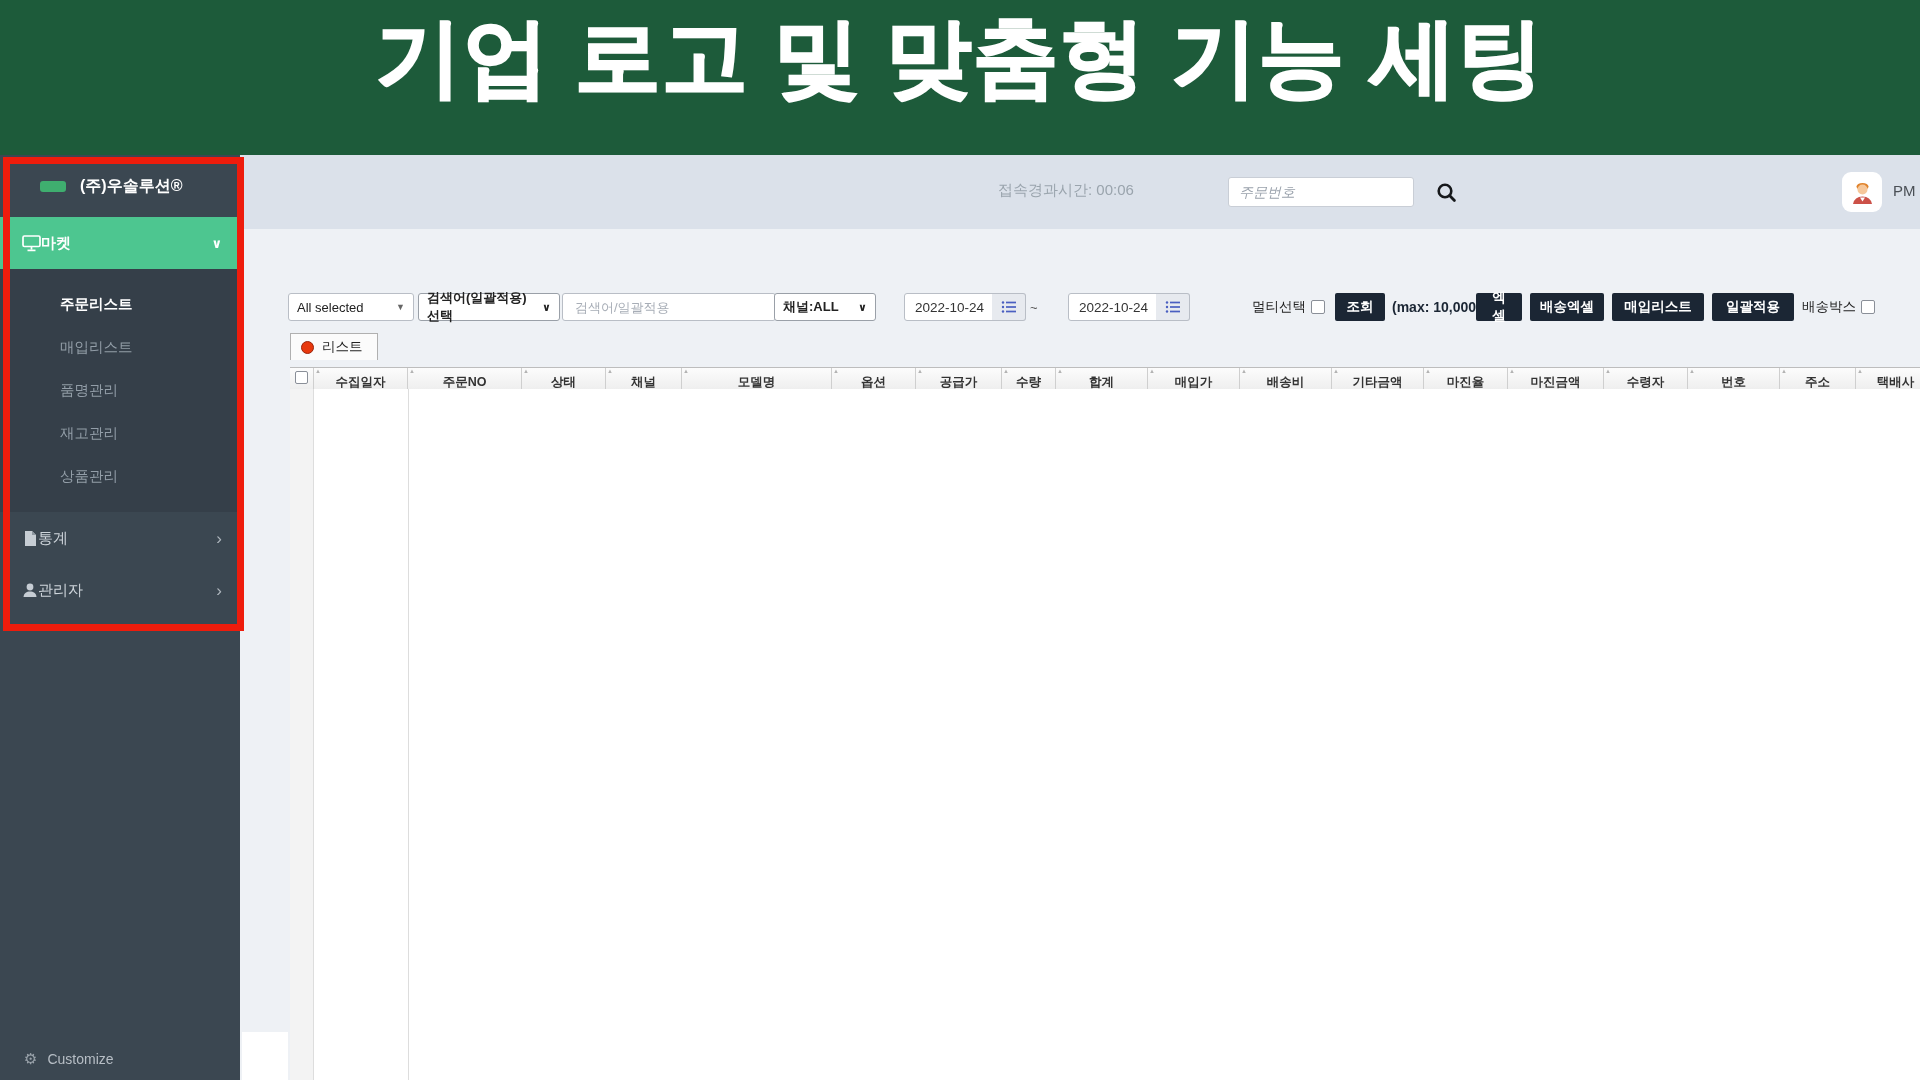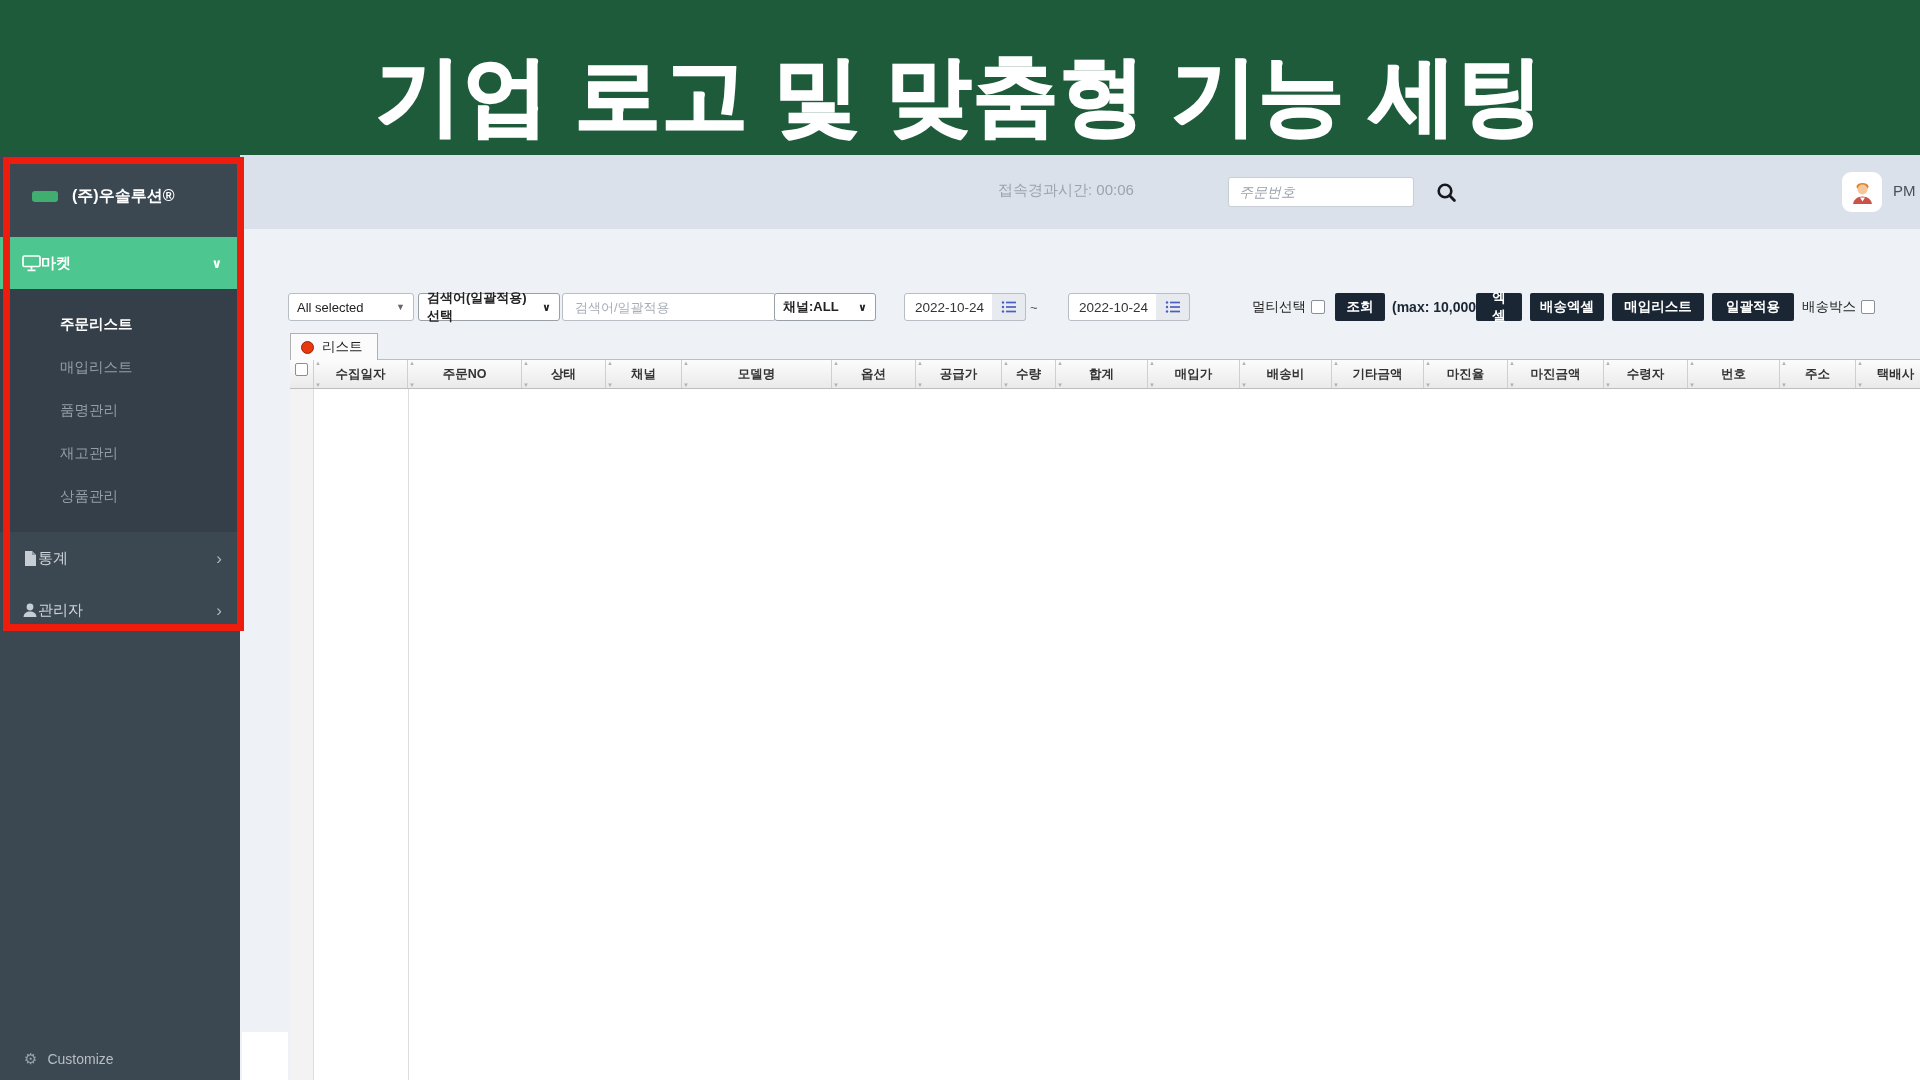--- a/index.html
+++ b/index.html
@@ -1,28 +1,28 @@
 <!DOCTYPE html>
 <html><head>
 <meta charset="utf-8">
 <style>
   * { box-sizing: border-box; margin: 0; padding: 0; }
   html,body { width:1920px; height:1080px; overflow:hidden;
     font-family:"Liberation Sans","DejaVu Sans",sans-serif; background:#eef1f5; }
 
   
   .banner { position:absolute; left:0; top:0; width:1920px; height:155px;
-    background:#1d5b3a; display:flex; align-items:flex-end; justify-content:center; }
+    background:#1d5b3a; display:flex; align-items:flex-start; justify-content:center; }
   .banner h1 { color:#fff; font-size:86px; font-weight:900; letter-spacing:1px;
     -webkit-text-stroke:2px #fff; }
 
   
   .sidebar { position:absolute; left:0; top:155px; width:240px; bottom:0;
     background:#3b4751; color:#cfd6dc; }
-  .logo-row { height:82px; display:flex; align-items:center; padding-left:32px; }
+  .logo-row { height:62px; display:flex; align-items:center; padding-left:40px; }
   .brand-dash { width:26px; height:11px; border-radius:3px; background:#3fae6f; }
   .company { margin-left:14px; color:#fff; font-size:16px; font-weight:700; }
   .mi-row { display:flex; align-items:center; height:52px; padding:0 18px 0 22px;
     font-size:15px; cursor:pointer; position:relative; }
   .mi-market { background:#4dc690; color:#fff; font-weight:700; }
   .mi-label { }
   .mi-chev { margin-left:auto; font-size:13px; }
   .chev-right { font-size:17px; line-height:1; color:#aeb6bd; }
   .submenu { list-style:none; background:#353f49; padding:14px 0; }
   .submenu li { height:43px; display:flex; align-items:center; padding-left:60px;
@@ -82,21 +82,21 @@
   .f-plist { left:1372px; width:92px; }
   .f-bulk  { left:1472px; width:82px; }
   .f-shipbox { left:1562px; display:flex; align-items:center; gap:5px; color:#222; font-size:13.5px; }
 
   
   .tab { position:absolute; left:50px; top:104px; height:27px; background:#fbfbfb;
     border:1px solid #b0b0b0; border-bottom:none; display:flex; align-items:center;
     gap:8px; padding:0 14px 0 10px; font-size:13.5px; color:#222; z-index:2; cursor:pointer; }
   .tab-dot { width:13px; height:13px; border-radius:50%; background:#e8380d; border:1px solid #99230a; }
 
-  .thead { position:absolute; left:50px; top:130px; right:0; height:30px; display:flex;
+  .thead { position:absolute; left:50px; top:138px; right:0; height:30px; display:flex;
     overflow:hidden; border-top:1px solid #bdbdbd; border-bottom:1px solid #bdbdbd; background:#f0f0f0; }
   .hcell { position:relative; flex:0 0 auto; display:flex; align-items:center; justify-content:center;
     background:linear-gradient(#fcfcfc,#eaeaea); border-right:1px solid #cfcfcf;
     font-size:12.5px; font-weight:700; color:#333; cursor:pointer; white-space:nowrap; }
   .hcell::before { content:"▲"; position:absolute; left:1px; top:0; font-size:6px; color:#b3b3b3; }
   .hcell::after  { content:"▼"; position:absolute; left:1px; bottom:0; font-size:6px; color:#b3b3b3; }
   .hcheck { flex:0 0 24px; display:flex; align-items:flex-start; justify-content:center;
     padding-top:3px; background:linear-gradient(#fcfcfc,#eaeaea); border-right:1px solid #cfcfcf; }
   .hcheck .cb { width:13px; height:13px; }
 

